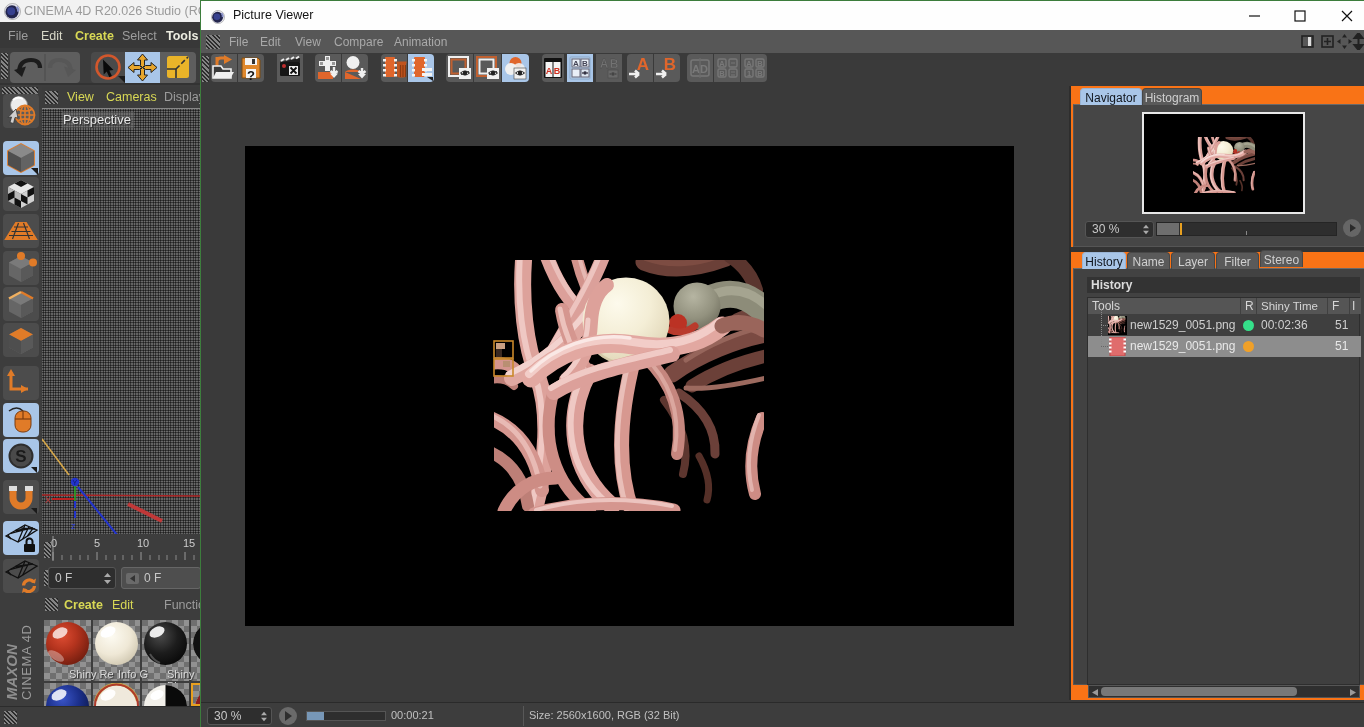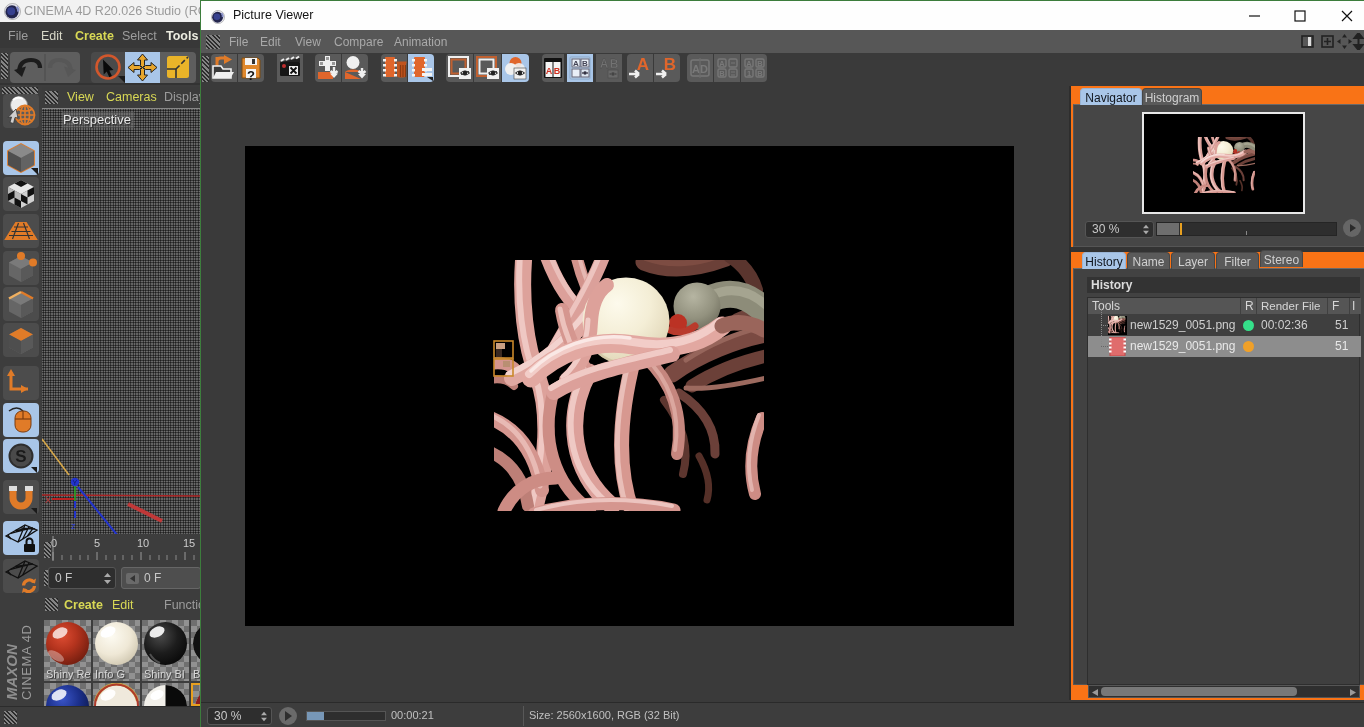--- a/index.html
+++ b/index.html
@@ -51,21 +51,21 @@
 #pv-right { position:absolute; left:868px; top:85px; width:296px; height:614px; background:#f97316; border-left:2px solid #2e2e2e;}
 #pv-status { position:absolute; left:0; top:701px; width:1164px; height:26px; background:#3d3d3d; border-top:1px solid #2a2a2a; }
 .tab { position:absolute; height:17px; background:#5a5a5a; border-radius:4px 4px 0 0; border:1px solid #474747; border-bottom:none;
   font-size:12px; color:#d0d0d0; text-align:center; padding-top:2px;}
 .tab.sel { background:#a9c6e8; color:#10151c; border-color:#9ab4d4; }
 .tbtn { position:absolute; top:1px; width:26px; height:28px; background:#5a5a5a; }
 .tbtn.sel { background:#a9c6e8; }
 .mcell { position:absolute; width:47px; background:
   conic-gradient(#919191 25%, #6f6f6f 0 50%, #919191 0 75%, #6f6f6f 0);
   background-size:12px 12px; overflow:hidden; }
-.mlab { position:absolute; font-size:11px; color:#d8d8d8; text-shadow:1px 1px 1px #333; }
+.mlab { position:absolute; font-size:11px; color:#d8d8d8; text-shadow:1px 1px 1px #333;margin-left:23px; }
 </style>
 </head>
 <body>
 <div id="stage">
 
 <div id="c4d-title" class="abs">
   <svg class="abs" style="left:4px;top:3px" width="17" height="17" viewBox="0 0 17 17">
     <circle cx="8.5" cy="8.5" r="8" fill="#e8e8ee" stroke="#777" stroke-width="0.5"></circle>
     <circle cx="8" cy="8.8" r="6.6" fill="#23254d"></circle>
     <circle cx="7.2" cy="8.2" r="4" fill="#3c49a0" opacity="0.8"></circle>
@@ -804,21 +804,21 @@
     <div class="tab" style="left:56px;top:166px;width:43px">Name</div>
     <div class="tab" style="left:100px;top:166px;width:44px">Layer</div>
     <div class="tab" style="left:145px;top:166px;width:43px">Filter</div>
     <div class="tab" style="left:189px;top:164px;width:43px">Stereo</div>
     <div class="abs" style="left:16px;top:191px;width:273px;height:16px;background:#333;color:#dcdcdc;font-weight:bold;font-size:12px;padding:1px 0 0 4px">History</div>
 
     <div class="abs" style="left:16px;top:211px;width:273px;height:388px;background:#3f3f3f;border:1px solid #2e2e2e">
       <div class="abs" style="left:0;top:0;width:273px;height:16px;background:#555;color:#d6d6d6;font-size:12px">
         <span class="abs" style="left:4px;top:1px">Tools</span>
         <span class="abs" style="left:157px;top:1px">R</span>
-        <span class="abs" style="left:173px;top:2px;font-size:11.5px">Render File</span>
+        <span class="abs" style="left:173px;top:2px;font-size:11.5px">Shiny Time</span>
         <span class="abs" style="left:244px;top:1px">F</span>
         <span class="abs" style="left:264px;top:1px">I</span>
         <div class="abs" style="left:152px;top:0;width:1px;height:16px;background:#404040"></div>
         <div class="abs" style="left:168px;top:0;width:1px;height:16px;background:#404040"></div>
         <div class="abs" style="left:239px;top:0;width:1px;height:16px;background:#404040"></div>
         <div class="abs" style="left:261px;top:0;width:1px;height:16px;background:#404040"></div>
       </div>
 
       <div class="abs" style="left:0;top:17px;width:273px;height:21px;color:#cfcfcf;font-size:12px">
         <div class="abs" style="left:13px;top:-6px;width:1px;height:16px;border-left:1px dotted #888"></div>

